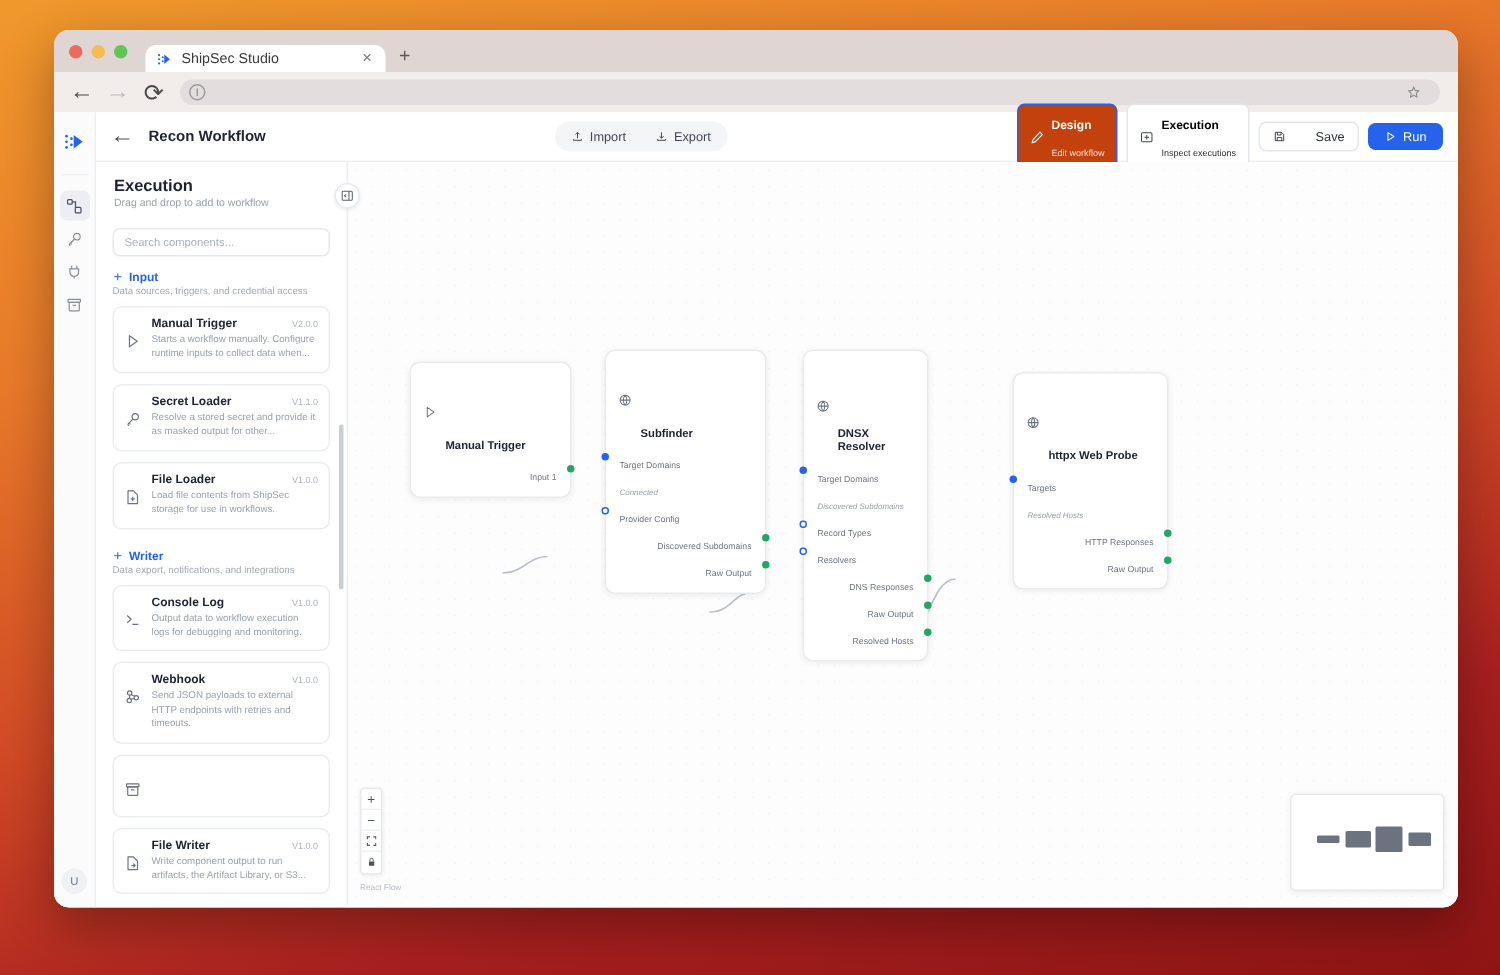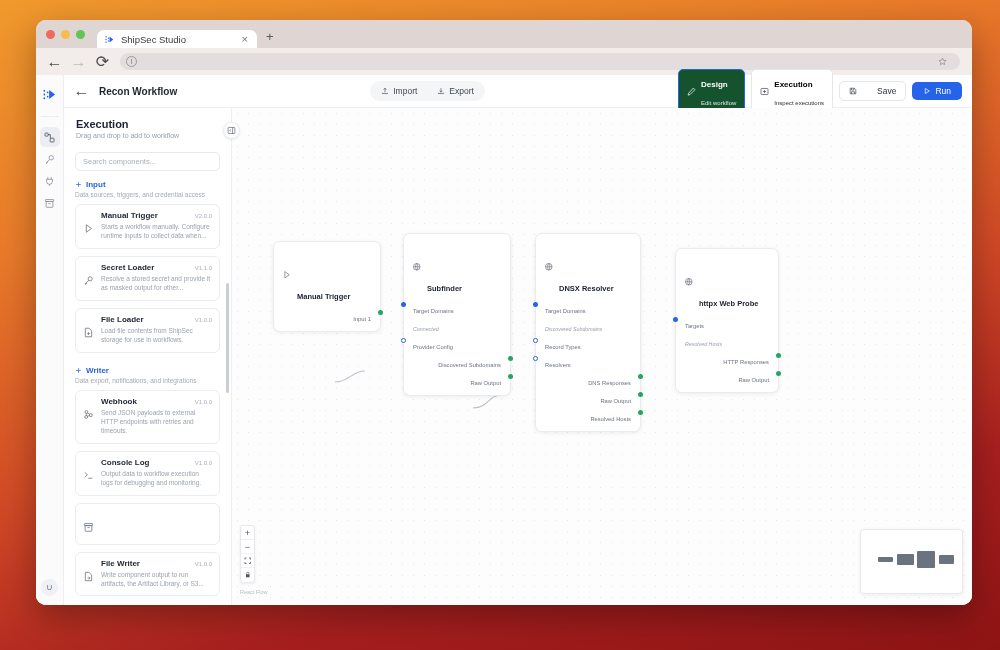--- a/index.html
+++ b/index.html
@@ -107,21 +107,21 @@
     display: flex; align-items: center; gap: 4px;
     padding: 3px 9px; border-radius: 11px;
     font-size: 8.5px; color: #3f4654;
   }
   .hdr-right { display: flex; align-items: center; gap: 6px; }
   .modebox {
     display: flex; align-items: center; gap: 5px;
     border-radius: 5px; padding: 3px 8px;
     border: 1px solid #e3e6eb; background: #fff;
   }
-  .modebox.sel { background: #14532d; border-color: #2563eb; color: #fff; }
+  .modebox.sel { background: #c2410c; border-color: #2563eb; color: #fff; }
   .mode-t1 { font-size: 8px; font-weight: bold; line-height: 1.15; }
   .mode-t2 { font-size: 6px; line-height: 1.15; opacity: .85; }
   .btn-plain {
     display: flex; align-items: center; gap: 20px;
     border: 1px solid #e3e6eb; background: #fff; border-radius: 5px;
     padding: 4px 9px; font-size: 8.5px; color: #2b313d;
   }
   .btn-run {
     display: flex; align-items: center; gap: 4px;
     background: #2563eb; color: #fff; border-radius: 5px;
@@ -452,47 +452,47 @@
               <div class="grp-gap"></div>
               <div class="grp-title">
                 <svg viewBox="0 0 16 16" width="7" height="7" fill="none" stroke="#2463eb" stroke-width="1.6">
                   <path d="M8 2.6v10.8M2.6 8h10.8"></path>
                 </svg>
                 <span>Writer</span>
               </div>
               <div class="grp-sub">Data export, notifications, and integrations</div>
               <div class="card">
                 <div class="card-ico"><svg viewBox="0 0 16 16" width="11" height="11" fill="none" stroke="#6b7280" stroke-width="1.15" stroke-linejoin="round">
+                    <path d="M2.6 3.4 6.4 7l-3.8 3.6M7.6 12h5.8"></path>
+                  </svg></div>
+                <div class="card-body">
+                  <div class="card-top">
+                    <span class="card-name">Console Log</span>
+                    <span class="card-ver">V1.0.0</span>
+                  </div>
+                  <div class="card-desc">Output data to workflow execution logs for debugging and monitoring.</div>
+                </div>
+              </div>
+              <div class="card">
+                <div class="card-ico"><svg viewBox="0 0 16 16" width="11" height="11" fill="none" stroke="#6b7280" stroke-width="1.15" stroke-linejoin="round">
                     <circle cx="5" cy="4.4" r="2.1"></circle>
                     <circle cx="11.4" cy="9" r="2.1"></circle>
                     <circle cx="4.6" cy="11.6" r="2.1"></circle>
                     <path d="M6.4 5.8 9.9 7.6M6.2 10.2l3.6-.4M4.9 6.5v3"></path>
                   </svg></div>
                 <div class="card-body">
                   <div class="card-top">
                     <span class="card-name">Webhook</span>
                     <span class="card-ver">V1.0.0</span>
                   </div>
                   <div class="card-desc">Send JSON payloads to external HTTP endpoints with retries and timeouts.</div>
                 </div>
               </div>
               <div class="card">
                 <div class="card-ico"><svg viewBox="0 0 16 16" width="11" height="11" fill="none" stroke="#6b7280" stroke-width="1.15" stroke-linejoin="round">
-                    <path d="M2.6 3.4 6.4 7l-3.8 3.6M7.6 12h5.8"></path>
-                  </svg></div>
-                <div class="card-body">
-                  <div class="card-top">
-                    <span class="card-name">Console Log</span>
-                    <span class="card-ver">V1.0.0</span>
-                  </div>
-                  <div class="card-desc">Output data to workflow execution logs for debugging and monitoring.</div>
-                </div>
-              </div>
-              <div class="card">
-                <div class="card-ico"><svg viewBox="0 0 16 16" width="11" height="11" fill="none" stroke="#6b7280" stroke-width="1.15" stroke-linejoin="round">
                     <rect x="2" y="2.3" width="12" height="2.9" rx=".7"></rect>
                     <path d="M3.1 5.2h9.8v7.3a1 1 0 0 1-1 1H4.1a1 1 0 0 1-1-1z"></path>
                     <path d="M6.4 8.2h3.2"></path>
                   </svg></div>
               </div>
               <div class="card">
                 <div class="card-ico"><svg viewBox="0 0 16 16" width="11" height="11" fill="none" stroke="#6b7280" stroke-width="1.15" stroke-linejoin="round">
                     <path d="M3.4 1.9h5.2L12.6 5.8v8.3H3.4z"></path>
                     <path d="M6.6 10.2h3.6M8.6 8.4l1.8 1.8-1.8 1.8"></path>
                   </svg></div>
@@ -586,21 +586,21 @@
                 <div class="port out">
                   <span class="plabels"><span class="plabel">Discovered Subdomains</span></span>
                   <span class="pdot out filled-g"></span>
                 </div>
                 <div class="port out">
                   <span class="plabels"><span class="plabel">Raw Output</span></span>
                   <span class="pdot out filled-g"></span>
                 </div>
               </div>
             </div>
-            <div class="node" style="left: 303px; top: 125px; width: 106px; min-height: 93px;">
+            <div class="node" style="left: 303px; top: 125px; width: 84px; min-height: 93px;">
               <div class="node-hd">
                 <span class="node-ico">
                   <svg viewBox="0 0 16 16" width="9.5" height="9.5" fill="none" stroke="#6b7280" stroke-width="1.15" stroke-linejoin="round">
                     <circle cx="8" cy="8" r="5.6"></circle>
                     <path d="M2.4 8h11.2M8 2.4c2.5 3 2.5 8.2 0 11.2M8 2.4c-2.5 3-2.5 8.2 0 11.2"></path>
                   </svg>
                 </span>
                 <span class="node-name">DNSX Resolver</span>
               </div>
               <div class="ports">

